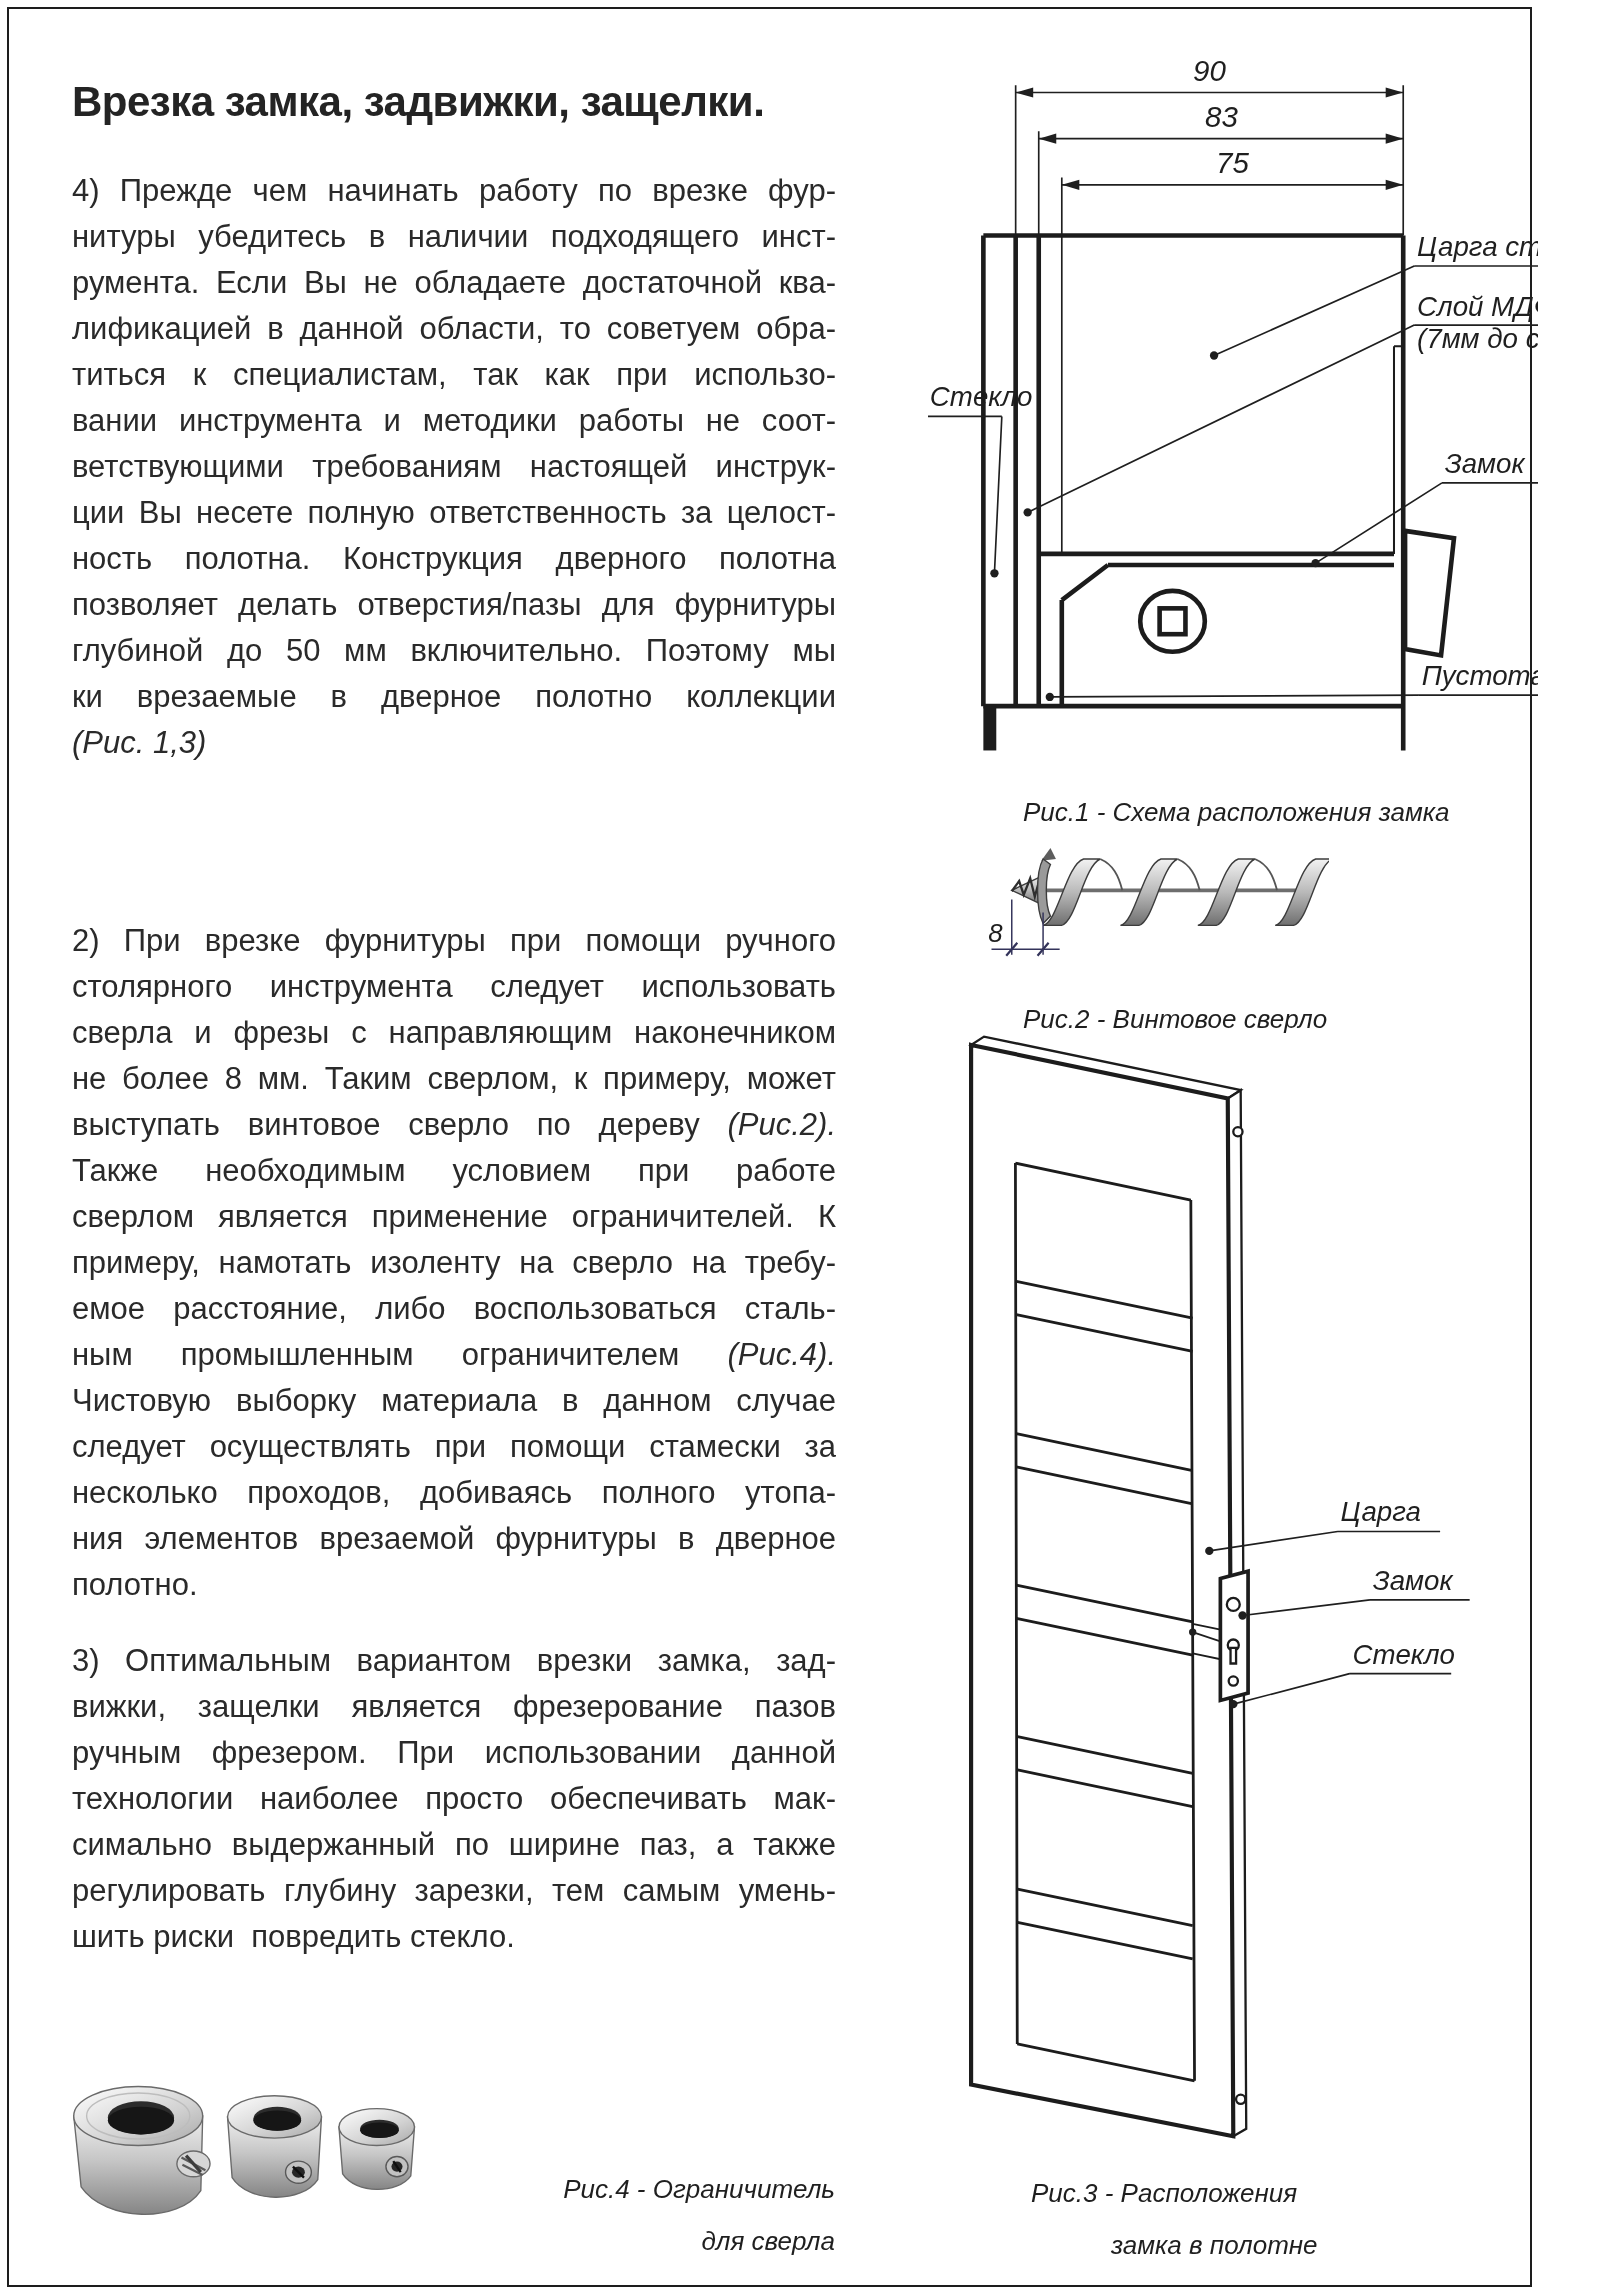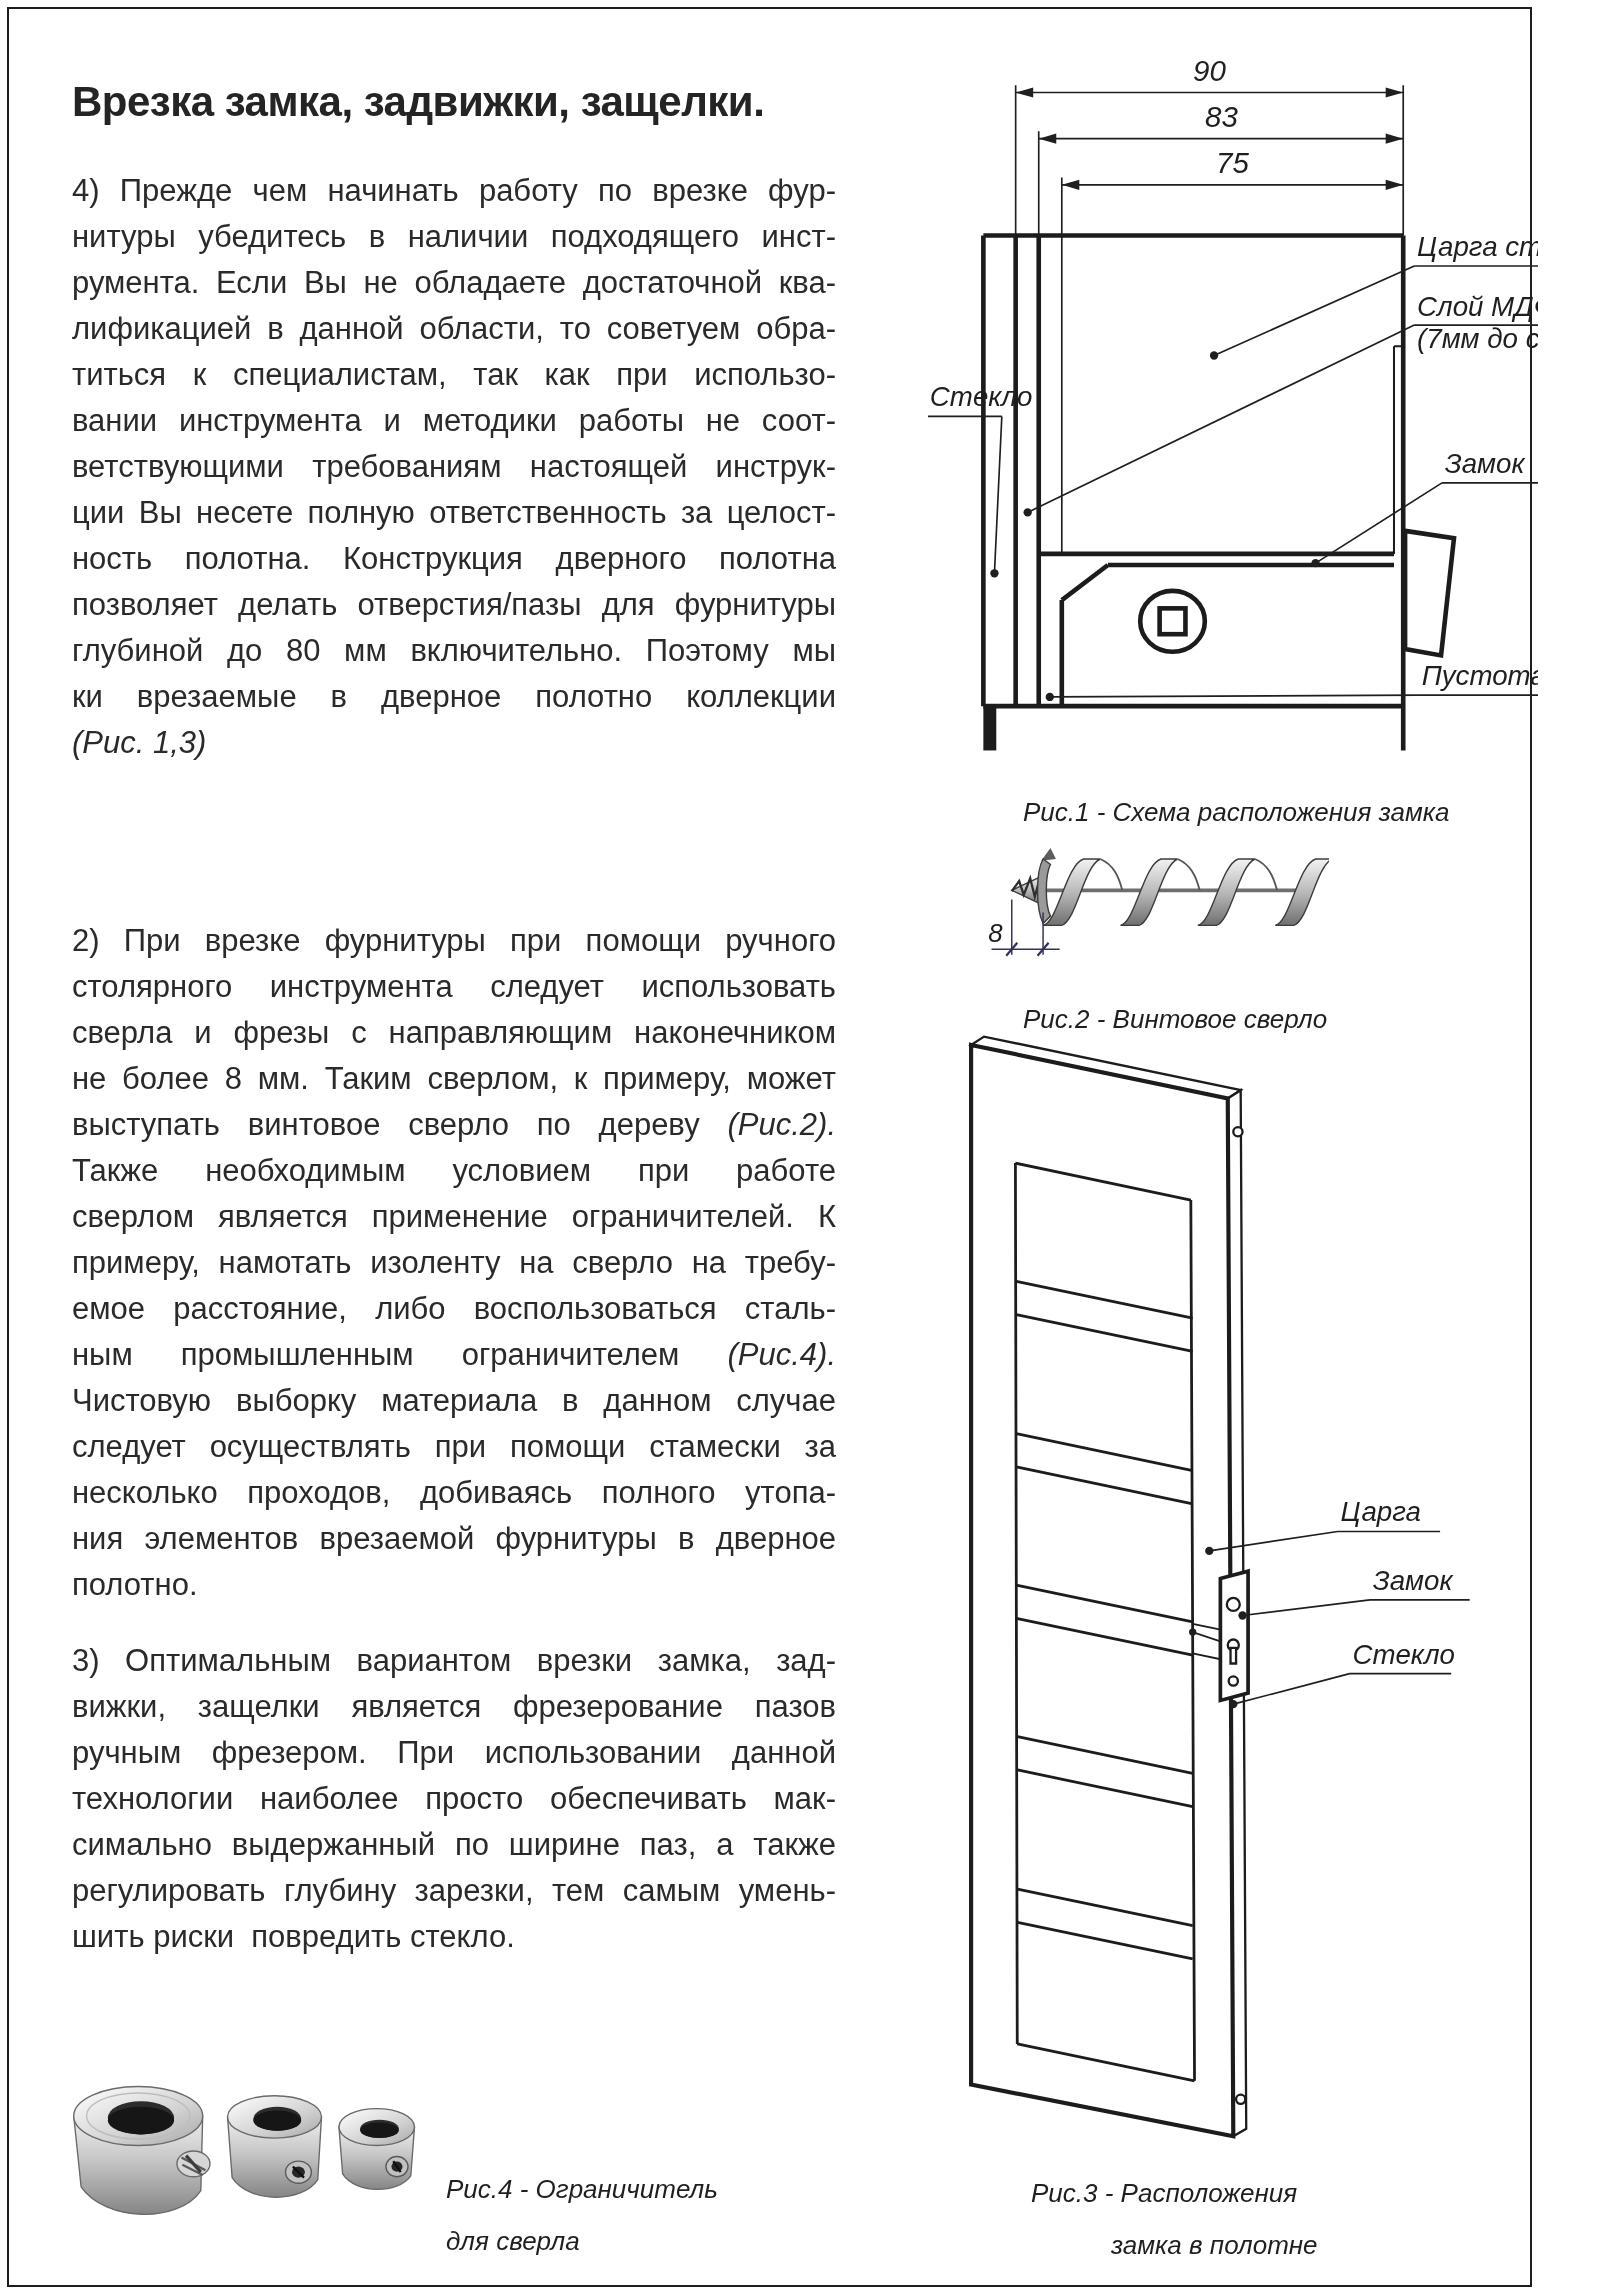--- a/index.html
+++ b/index.html
@@ -28,21 +28,21 @@
       <div class="tline">4) Прежде чем начинать работу по врезке фур-</div>
       <div class="tline">нитуры убедитесь в наличии подходящего инст-</div>
       <div class="tline">румента. Если Вы не обладаете достаточной ква-</div>
       <div class="tline">лификацией в данной области, то советуем обра-</div>
       <div class="tline">титься к специалистам, так как при использо-</div>
       <div class="tline">вании инструмента и методики работы не соот-</div>
       <div class="tline">ветствующими требованиям настоящей инструк-</div>
       <div class="tline">ции Вы несете полную ответственность за целост-</div>
       <div class="tline">ность полотна. Конструкция дверного полотна</div>
       <div class="tline">позволяет делать отверстия/пазы для фурнитуры</div>
-      <div class="tline">глубиной до 80 мм включительно. Поэтому мы</div>
+      <div class="tline">глубиной до 50 мм включительно. Поэтому мы</div>
       <div class="tline">ки врезаемые в дверное полотно коллекции</div>
       <div class="tline noj ital">(Рис. 1,3)</div>
     </div>
   <div class="para" id="p2">
       <div class="tline">2) При врезке фурнитуры при помощи ручного</div>
       <div class="tline">столярного инструмента следует использовать</div>
       <div class="tline">сверла и фрезы с направляющим наконечником</div>
       <div class="tline">не более 8 мм. Таким сверлом, к примеру, может</div>
       <div class="tline">выступать винтовое сверло по дереву <i>(Рис.2).</i></div>
       <div class="tline">Также необходимым условием при работе</div>
@@ -255,18 +255,18 @@
       <g>
         <ellipse cx="383" cy="106" rx="12" ry="11" fill="#c2c2c2" stroke="#595959" stroke-width="1.5"></ellipse>
         <ellipse cx="383" cy="106" rx="6" ry="5.5" fill="#262626"></ellipse>
         <path d="M379,100 L387,112" stroke="#0f0f0f" stroke-width="2.5"></path>
       </g>
       <ellipse cx="361" cy="63" rx="41" ry="20" fill="url(#gtop)" stroke="#6a6a6a" stroke-width="1.5"></ellipse>
       <ellipse cx="364" cy="65" rx="21" ry="10" fill="#2c2c2c"></ellipse>
       <ellipse cx="364" cy="66.5" rx="21" ry="8.5" fill="#161616"></ellipse>
     </g>
   </svg>
-  <div class="caption" style="left:446px;top:2163px;width:369px;text-align:left">
+  <div class="caption" style="left:466px;top:2163px;width:369px;text-align:right">
     <div>Рис.4 - Ограничитель</div>
     <div>для сверла</div>
   </div>
 </div>
 
 
 </body></html>

